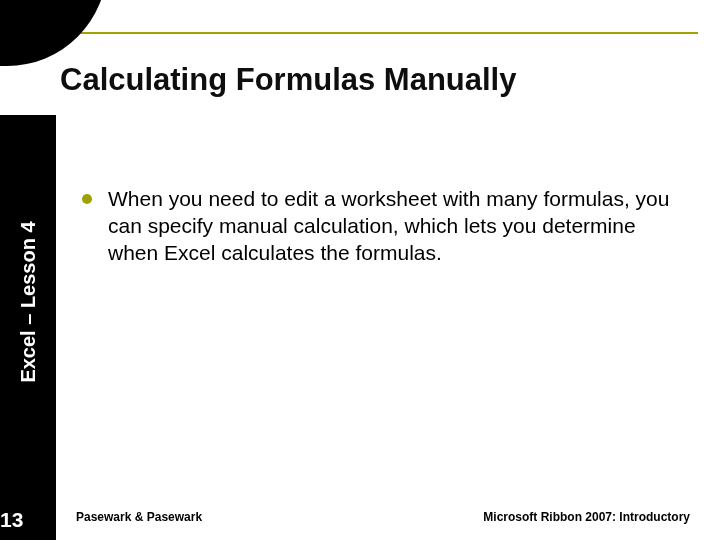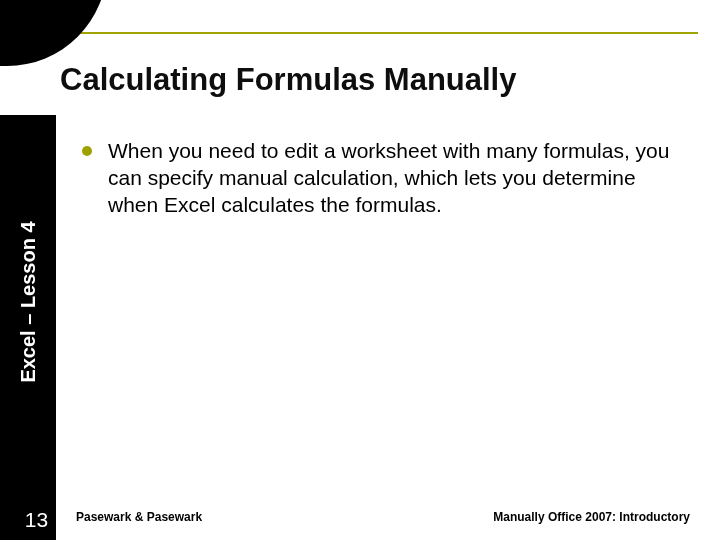--- a/index.html
+++ b/index.html
@@ -62,34 +62,34 @@
     color: #fff;
     font-weight: bold;
     font-size: 20px;
     white-space: nowrap;
   }
   .page-num {
     position: absolute;
     left: 0;
     bottom: 8px;
     width: 73px;
-    text-align: center;
     color: #fff;
-    font-weight: normal;
+    font-weight: bold;
     font-size: 21px;
   }
   .body {
     position: absolute;
     left: 76px;
     right: 30px;
     top: 138px;
     bottom: 60px;
   }
   .bullets {
     list-style: none;
+    margin-top: 48px;
   }
   .bullets li {
     position: relative;
     padding-left: 32px;
     font-size: 21px;
     line-height: 1.28;
     color: #000;
     margin-bottom: 4px;
   }
   .bullets li::before {
@@ -132,16 +132,16 @@
   </div>
 
   <div class="body">
     <ul class="bullets">
       <li>When you need to edit a worksheet with many formulas, you can specify manual calculation, which lets you determine when Excel calculates the formulas.</li>
     </ul>
   </div>
 
   <div class="footer">
     <span>Pasewark &amp; Pasewark</span>
-    <span>Manually Office 2007:  Introductory</span>
+    <span>Microsoft Ribbon 2007:  Introductory</span>
   </div>
 
 </div>
 
 </body></html>

